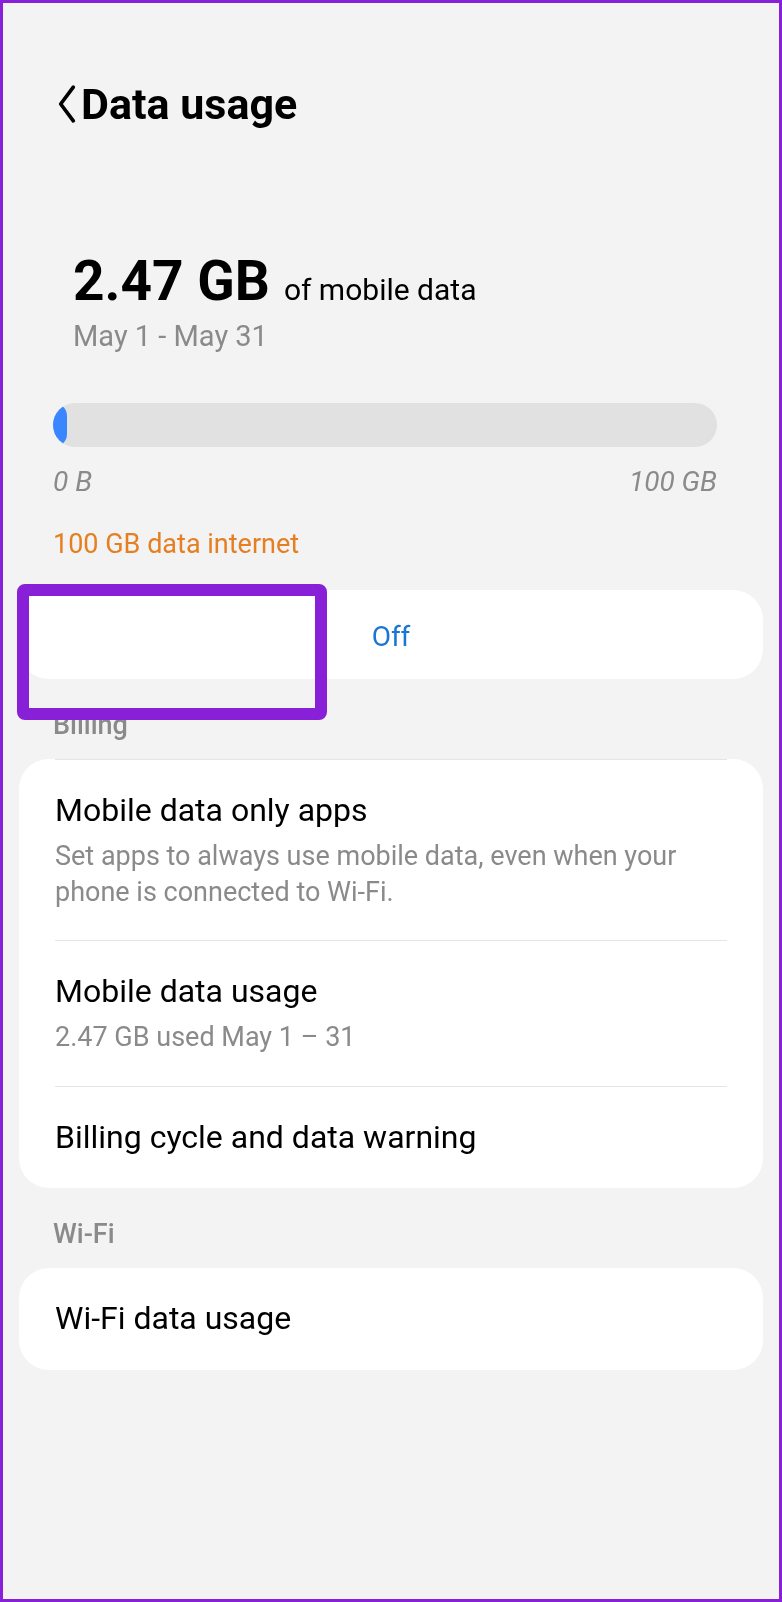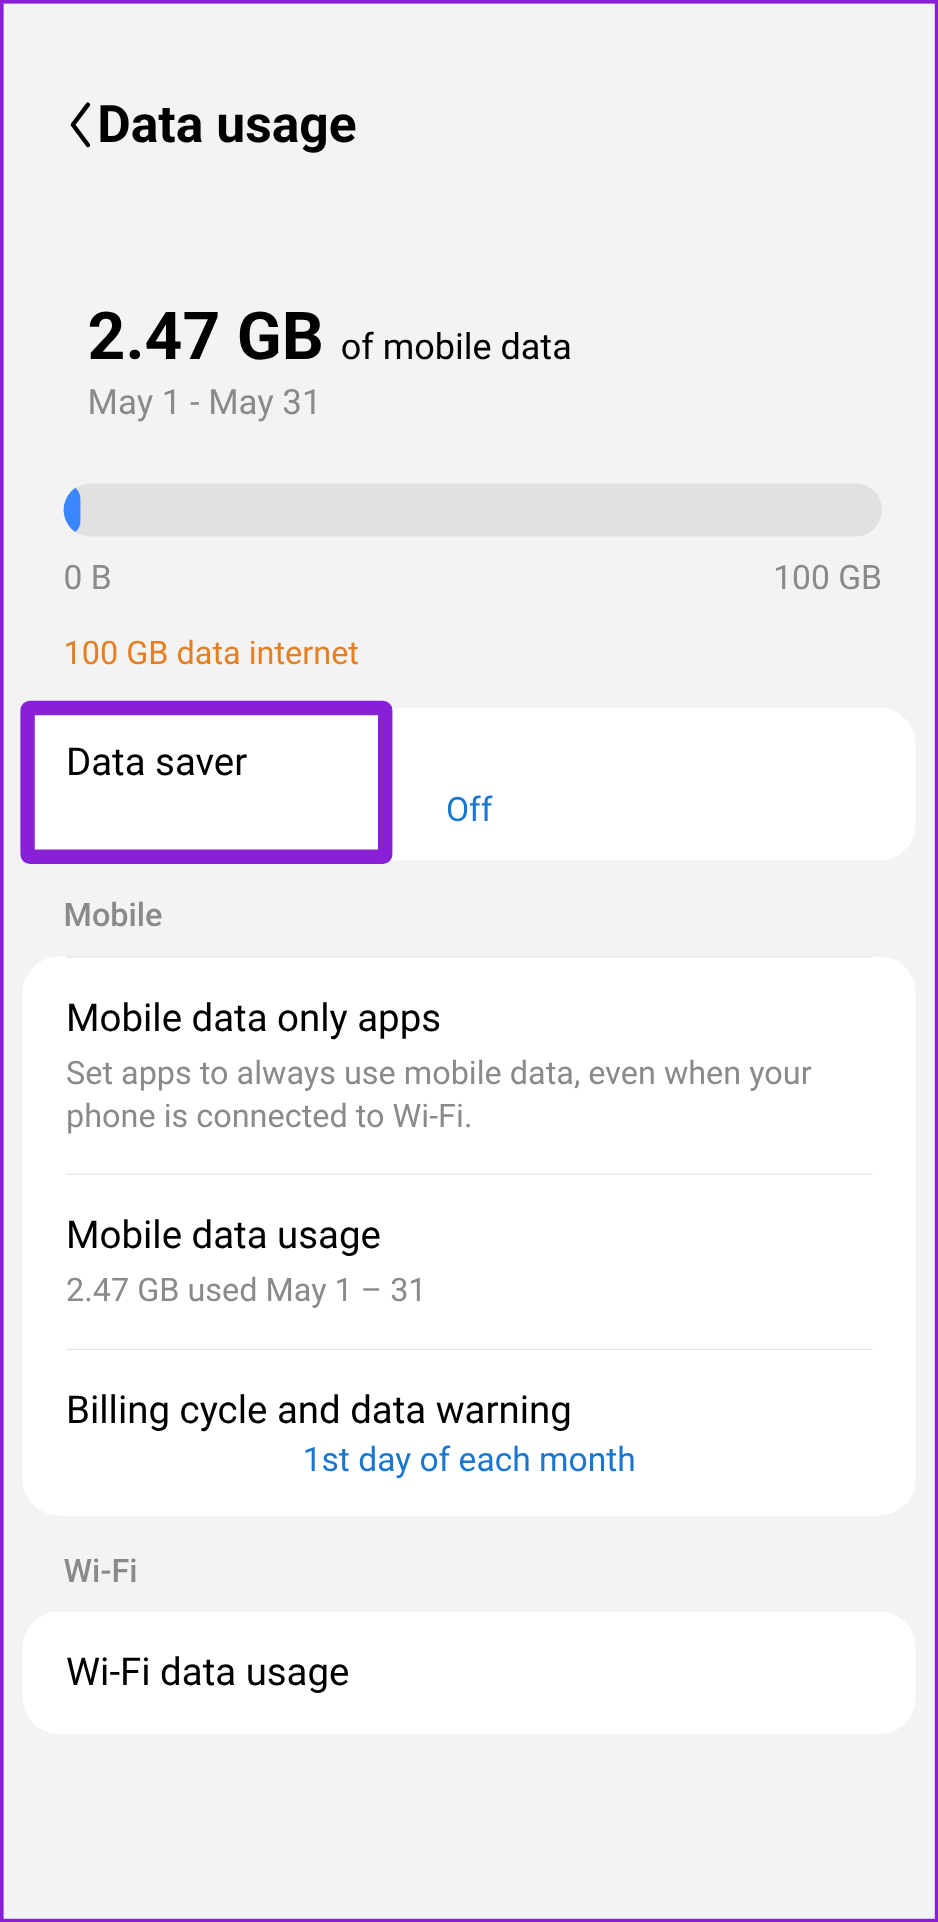--- a/index.html
+++ b/index.html
@@ -42,21 +42,22 @@
       font-size: 30px;
       color: #000;
       font-weight: 400;
     }
     .usage-period {
       font-size: 29px;
       color: #8a8a8a;
       margin-top: 6px;
     }
     .progress-container {
-      padding: 30px 44px 10px 50px;
+      padding: 30px 62px 10px 50px;
+      font-style: italic;
     }
     .progress-bar {
       height: 44px;
       background: #e1e1e1;
       border-radius: 22px;
       position: relative;
       overflow: hidden;
     }
     .progress-fill {
       position: absolute;
@@ -187,47 +188,45 @@
     <span>0 B</span>
     <span>100 GB</span>
   </div>
 </div>
 
 <div class="warning-text">100 GB data internet</div>
 
 <div class="card">
   <div class="data-saver-row">
     <div class="highlight-box"></div>
-    <div class="row-title">Data saver</div>
     <div class="row-status-blue">Off</div>
   </div>
 </div>
 
-<div class="section-header">Mobile</div>
+<div class="section-header">Billing</div>
 
 <div class="card mobile-card">
   <div class="divider"></div>
   <div class="setting-row">
     <div class="setting-text">
       <div class="setting-title">Mobile data only apps</div>
       <div class="setting-desc">Set apps to always use mobile data, even when your phone is connected to Wi-Fi.</div>
     </div>
   </div>
   <div class="divider"></div>
   <div class="setting-row">
     <div class="setting-text">
       <div class="setting-title">Mobile data usage</div>
       <div class="setting-desc">2.47 GB used May 1 – 31</div>
     </div>
   </div>
   <div class="divider"></div>
   <div class="setting-row">
     <div class="setting-text">
       <div class="setting-title">Billing cycle and data warning</div>
-      <div class="row-status-blue">1st day of each month</div>
     </div>
   </div>
 </div>
 
 <div class="section-header">Wi-Fi</div>
 
 <div class="card wifi-card">
   <div class="setting-row">
     <div class="setting-text">
       <div class="setting-title">Wi-Fi data usage</div>

